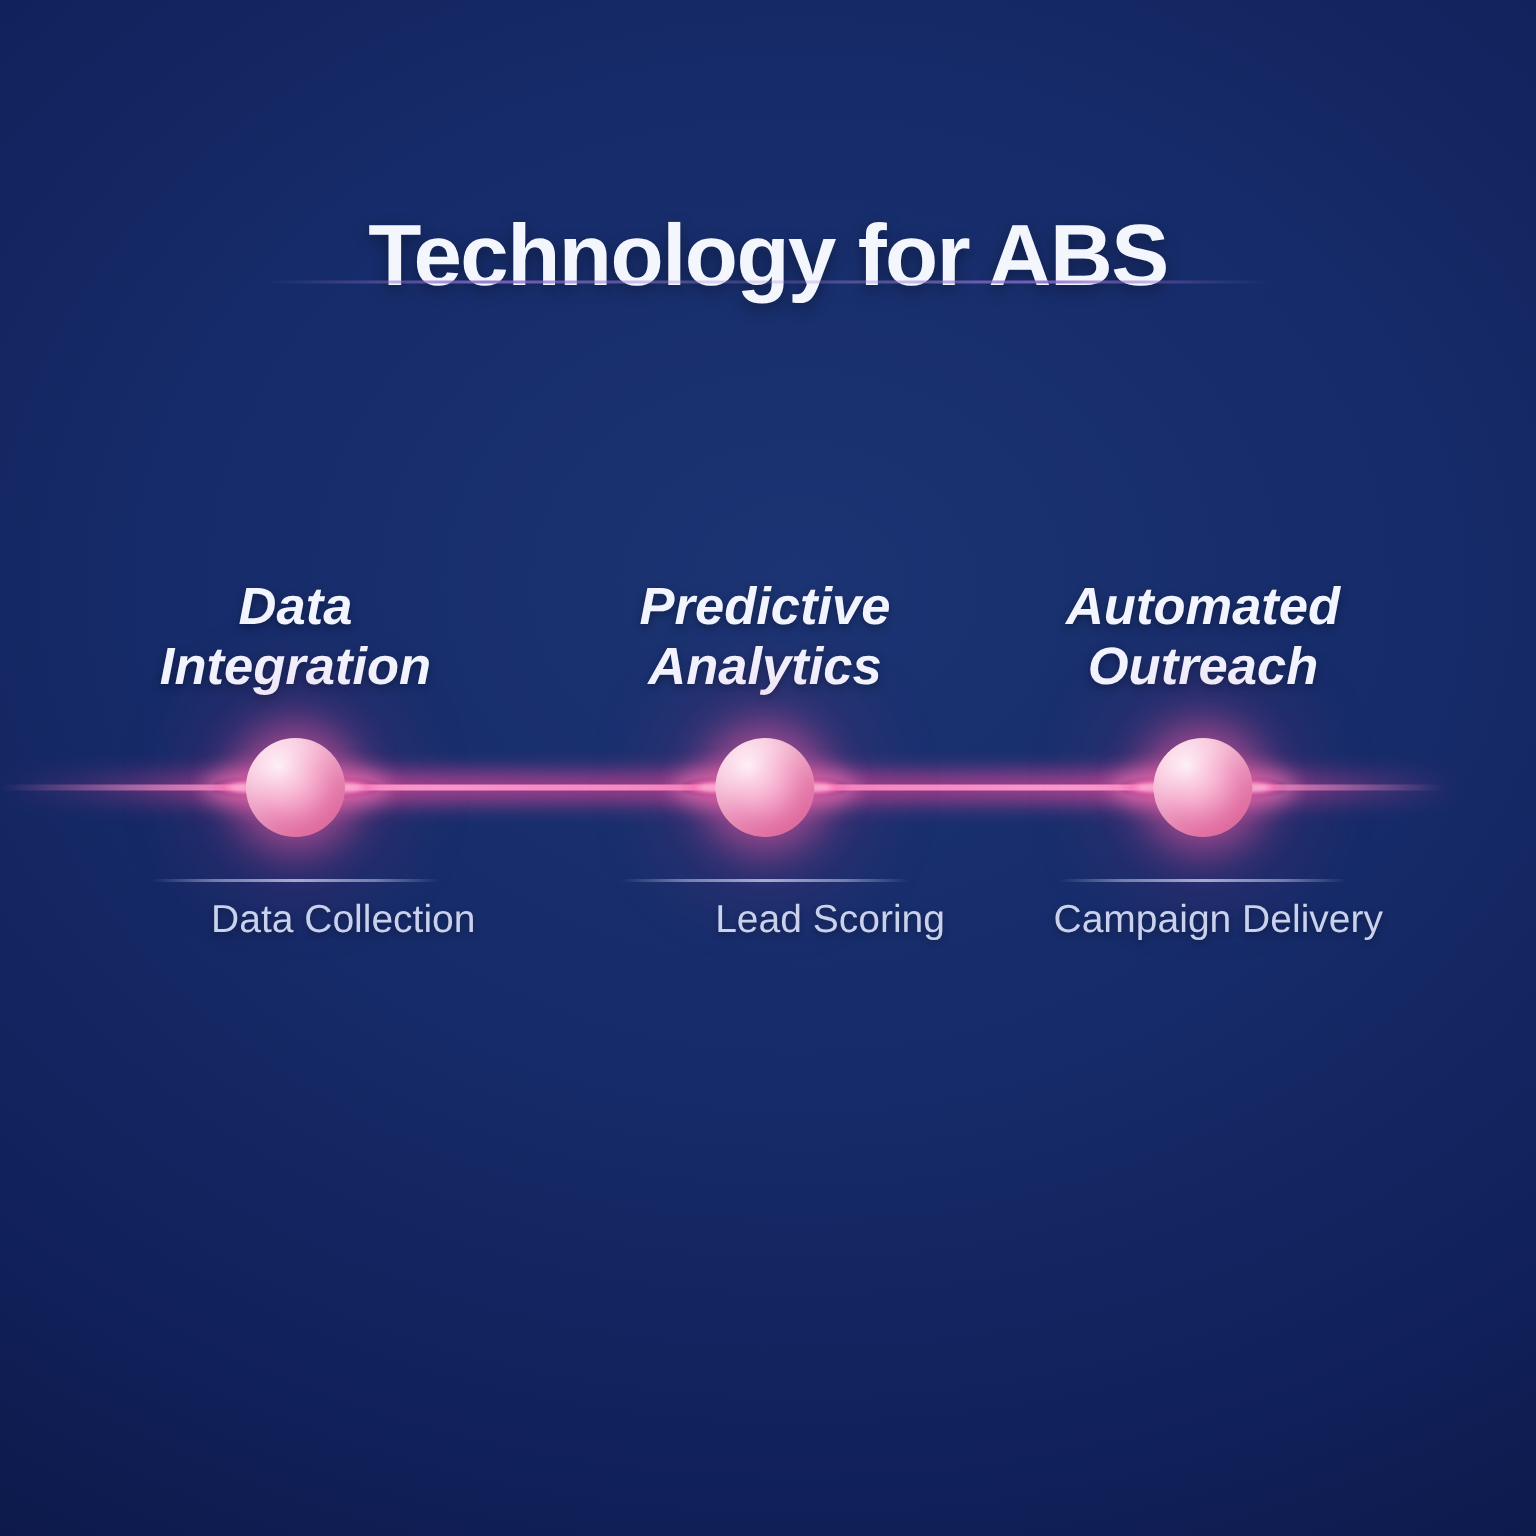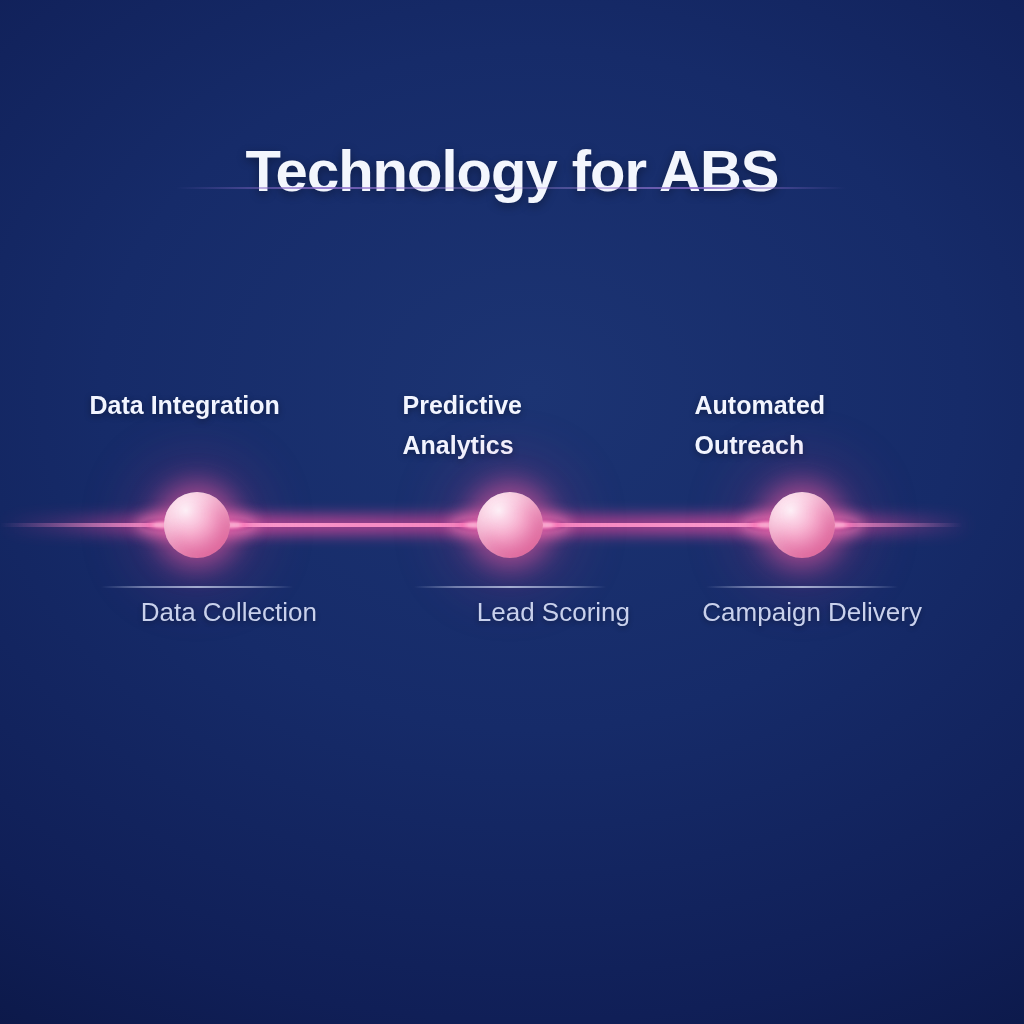--- a/index.html
+++ b/index.html
@@ -96,25 +96,27 @@
     top: 385px;
     width: 260px;
     height: 260px;
   }
   .node-label {
     position: absolute;
     top: 0;
     left: 50%;
     transform: translateX(-50%);
     width: 215px;
-    font-size: 25px;
+    text-align: center;
+    font-size: 35px;
     font-weight: 700;
     line-height: 40px;
     color: var(--label-text, #f2f5ff);
     text-shadow: 0 2px 6px rgba(0,0,0,0.35);
+    font-style: italic;
   }
   .sphere {
     position: absolute;
     top: 107px;
     left: 97px;
     width: 66px;
     height: 66px;
     border-radius: 50%;
     background: radial-gradient(circle at 33% 28%,
       #fdeef6 0%,

